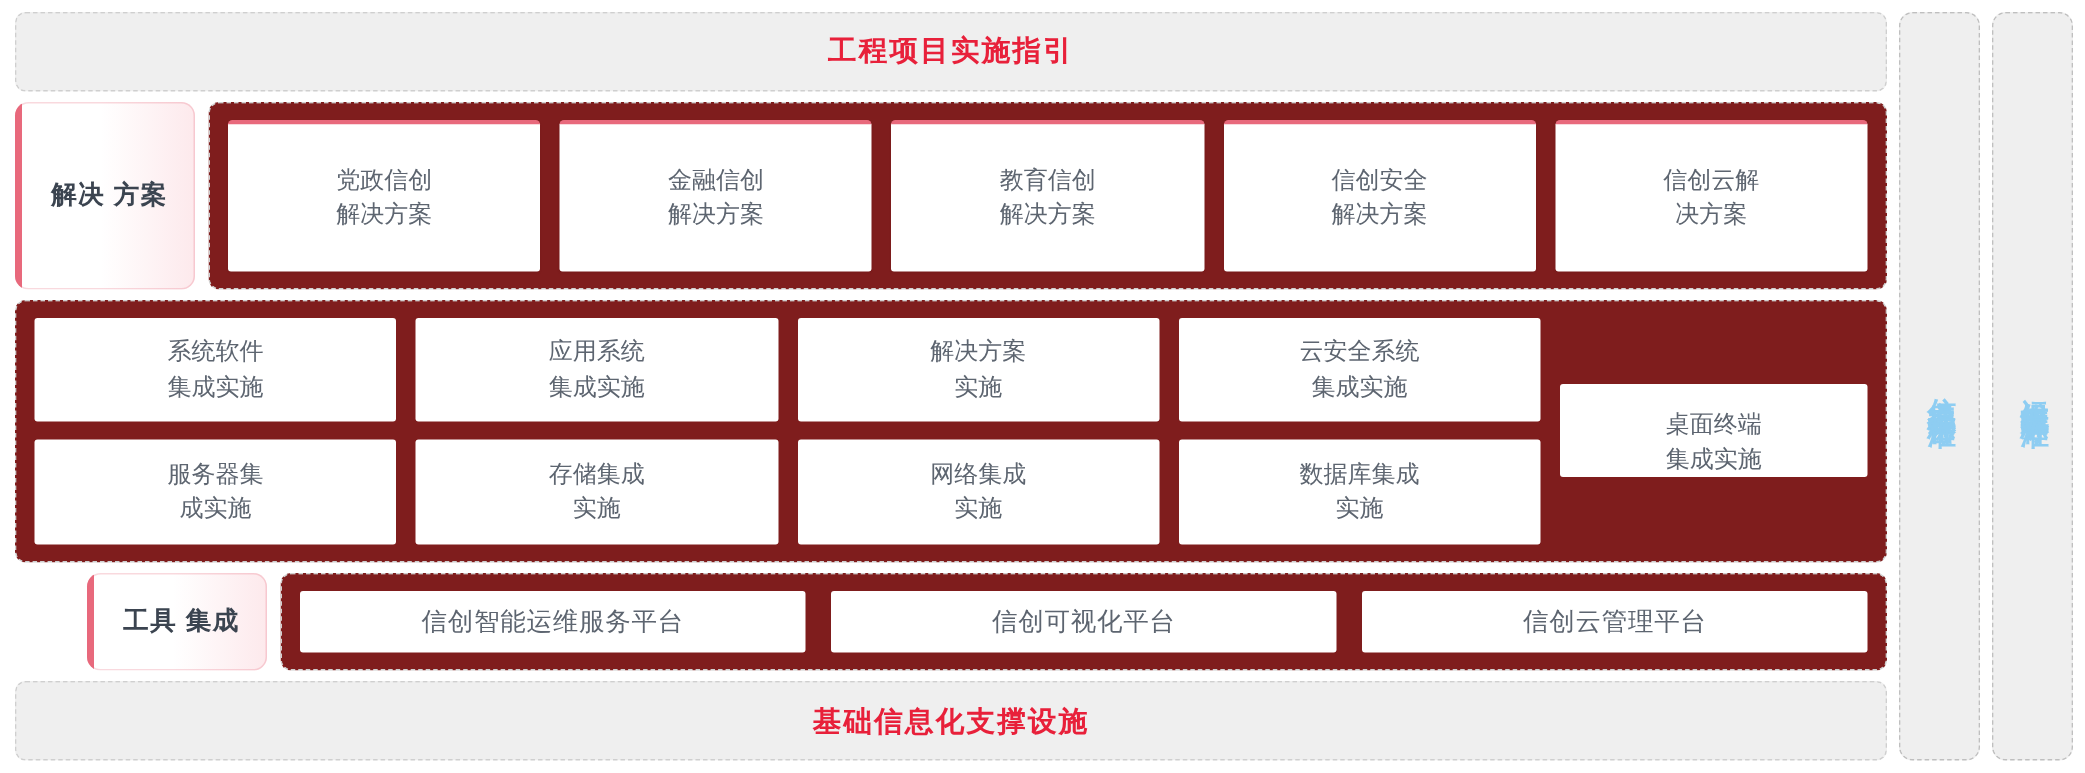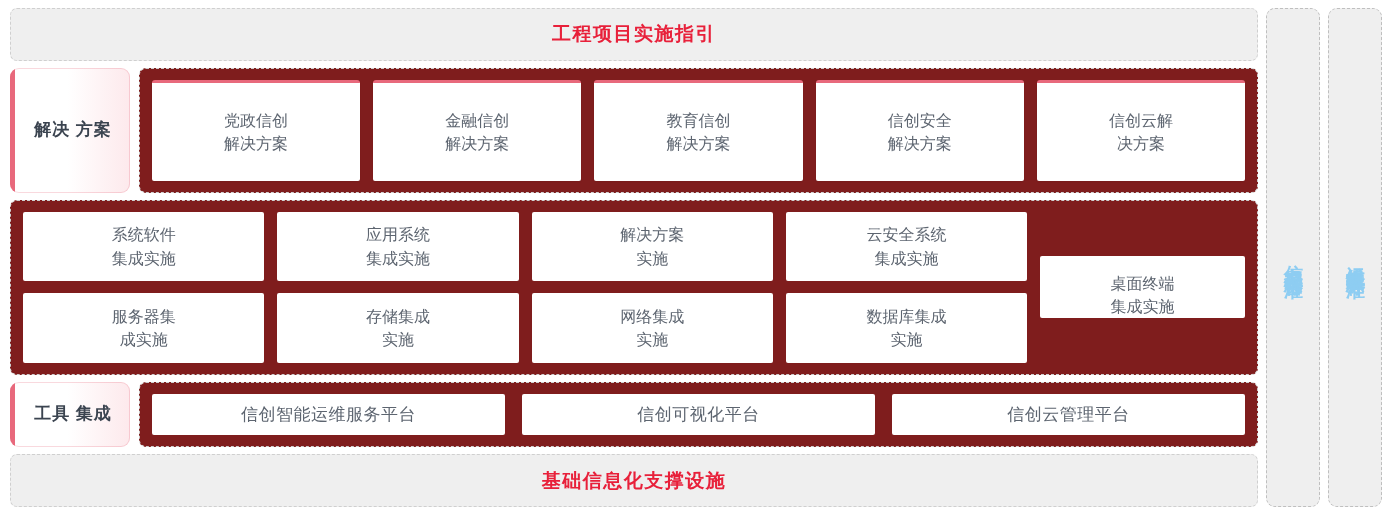--- a/index.html
+++ b/index.html
@@ -50,21 +50,21 @@
 
   
   .row {
     display: flex;
     flex-direction: row;
     align-items: stretch;
     gap: 9px;
   }
   #row-solution { height: 125px; }
   #row-integration { height: 176px; }
-  #row-tools { height: 65px; }
+  #row-tools { height: 65px; margin-left: 48px; }
 
   
   .row-label {
     flex: 0 0 120px;
     border-radius: 9px;
     background: linear-gradient(to right, #e8697c 0%, #e8697c 5px, #ffffff 5px, #ffffff 48%, #fde9ec 100%);
     display: flex;
     align-items: center;
     justify-content: center;
     box-shadow: 0 0 0 1px rgba(232,105,124,0.25) inset;

